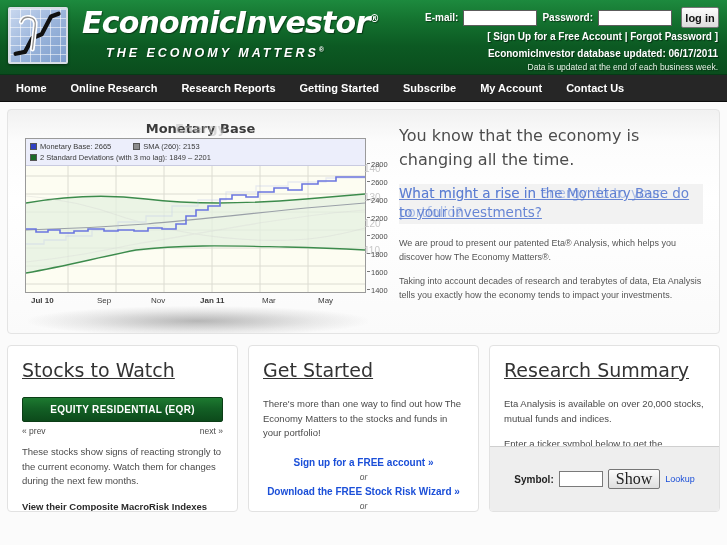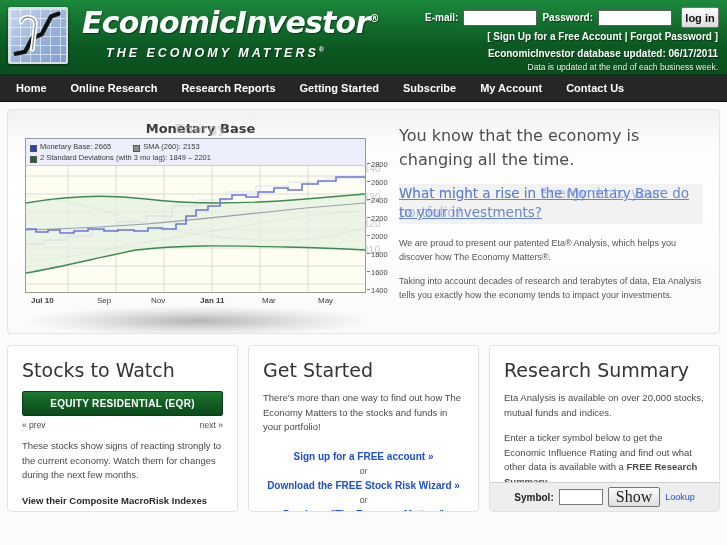--- a/index.html
+++ b/index.html
@@ -152,21 +152,21 @@
     background: #fdfdf4;
   }
   .chart-legend {
     position: absolute; left: 0; top: 0; right: 0; height: 27px;
     background: #eceefb;
     border-bottom: 1px solid #c9cbe0;
     padding: 2px 4px;
     font-size: 7.5px; color: #3a3a3a;
     line-height: 11px;
   }
-  .lg-row { display: flex; align-items: flex-end; gap: 3px; }
+  .lg-row { display: flex; align-items: center; gap: 3px; }
   .lg-row .sp { display: inline-block; width: 16px; }
   .sw { display:inline-block; width: 7px; height: 7px; border: 1px solid #555; }
   .sw.blue { background: #2f3fc4; }
   .sw.gray { background: #8c8c8c; }
   .sw.green { background: #1c6b28; }
   .plot { position: absolute; left: 0; top: 27px; right: 0; bottom: 0; overflow: hidden; }
   .plot svg { display: block; }
   .yaxis {
     position: absolute; left: 359px; top: 28px;
     width: 28px; height: 157px;
@@ -230,21 +230,22 @@
     border: 1px solid #e2e2e2;
     border-radius: 4px;
     padding: 13px 14px 10px 14px;
     height: 167px;
     overflow: hidden;
     position: relative;
   }
   .card h2 {
     font-size: 19px; font-weight: normal; color: #333;
     font-family: "DejaVu Sans", sans-serif;
-    margin-bottom: 10px;
+    margin-bottom: 16px;
+    text-decoration: underline;
   }
   .card p { font-size: 9.5px; color: #4a4a4a; line-height: 14.5px; }
   .card p + p { margin-top: 11px; }
   .card a { color: #1b4fd8; text-decoration: none; }
 
   .ticker-btn {
     display: block; width: 100%;
     background: linear-gradient(to bottom,#1d7a30 0%, #136025 45%, #0c4a1b 100%);
     border: 1px solid #0b3d16;
     border-radius: 2px;
@@ -264,21 +265,21 @@
   .bold-line a { color: #1b4fd8; }
 
   .cta { text-align: center; margin-top: 14px; }
   .cta .link { display: block; font-size: 10px; font-weight: bold; color: #1b4fd8; line-height: 15px; }
   .cta .or { display: block; font-size: 8.5px; font-style: italic; color: #555; line-height: 14px; }
 
   .symbol-bar {
     position: absolute; left: 0; right: 0; bottom: 0;
     background: #eeeeee;
     border-top: 1px solid #cfcfcf;
-    padding: 4px 14px;
+    padding: 22px 14px;
     display: flex; align-items: center; justify-content: center; gap: 5px;
   }
   .symbol-bar label { font-size: 10px; font-weight: bold; color: #222; }
   .symbol-bar input {
     width: 44px; height: 16px; border: 1px solid #7a7a7a;
     background: #fff; font-size: 10px; padding: 0 2px;
     font-family: "Liberation Sans", sans-serif;
   }
   .btn-show {
     height: 20px; padding: 0 7px;

